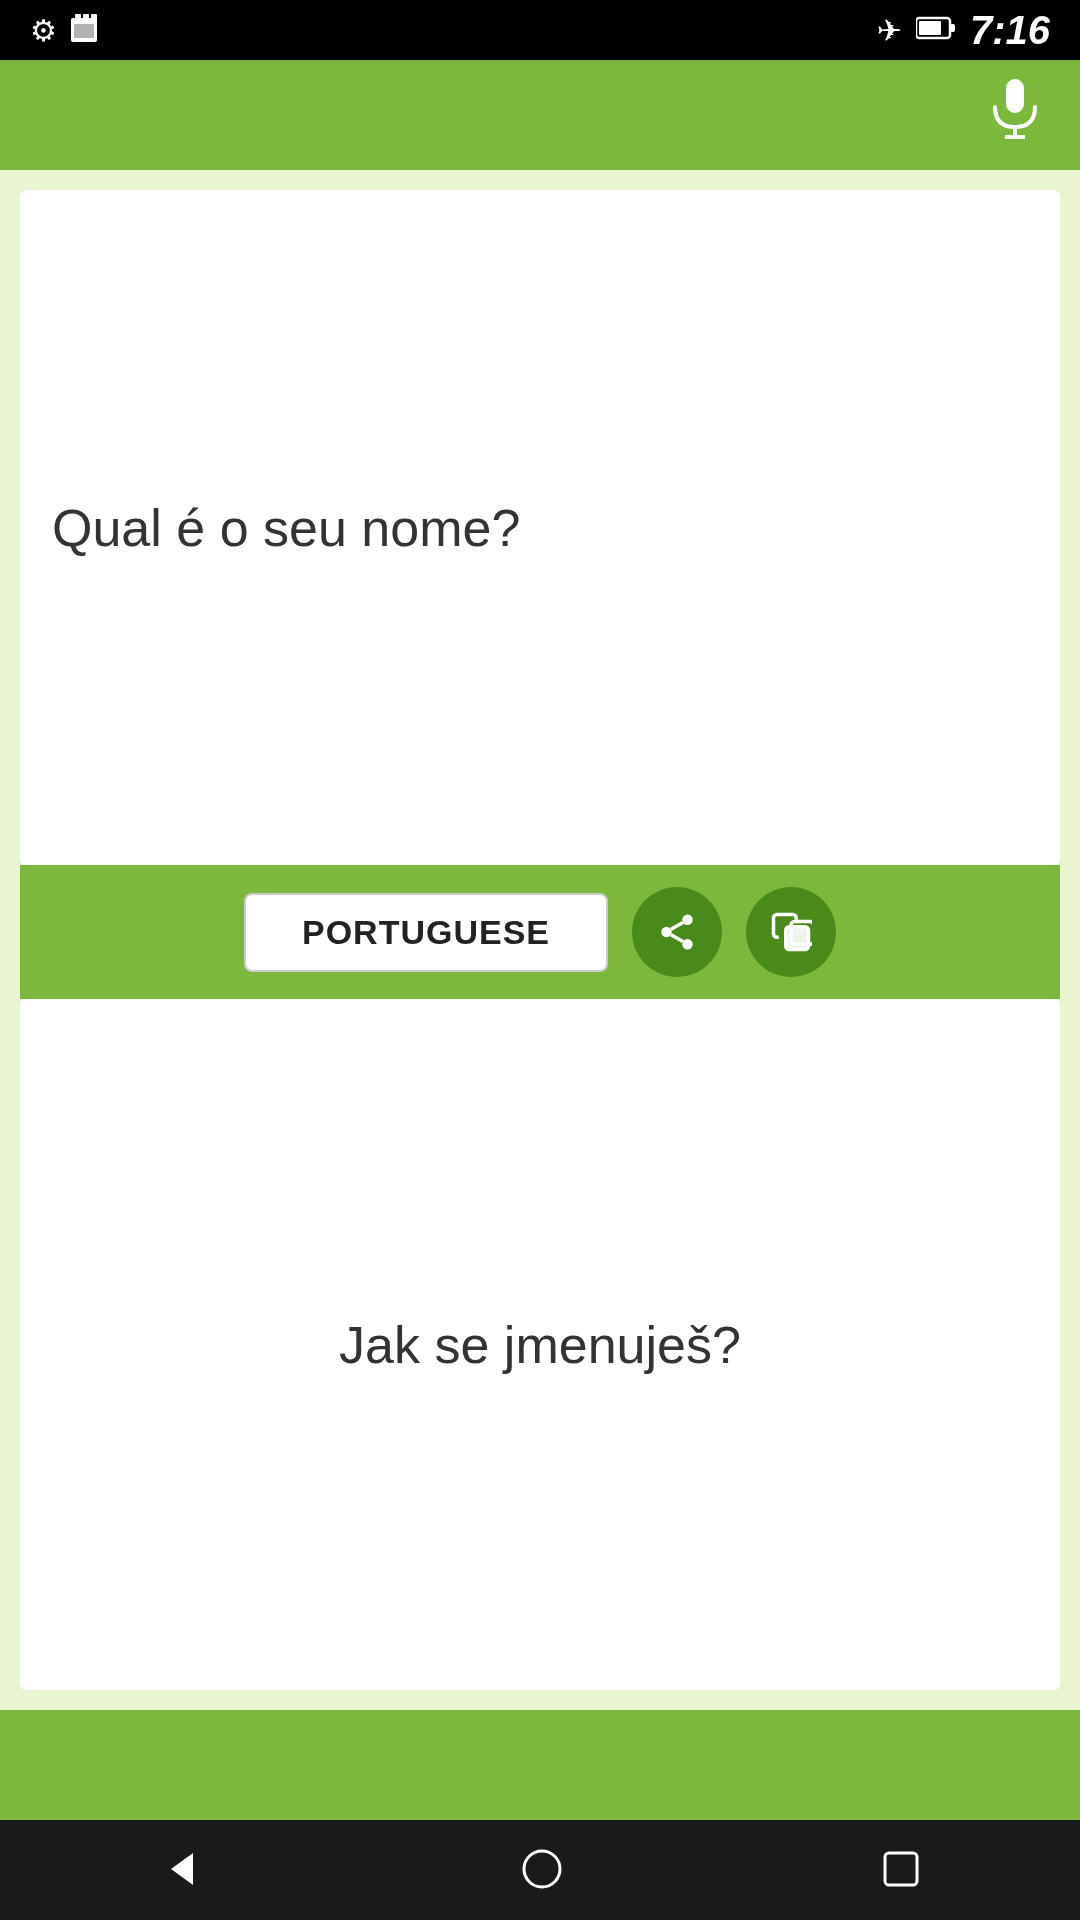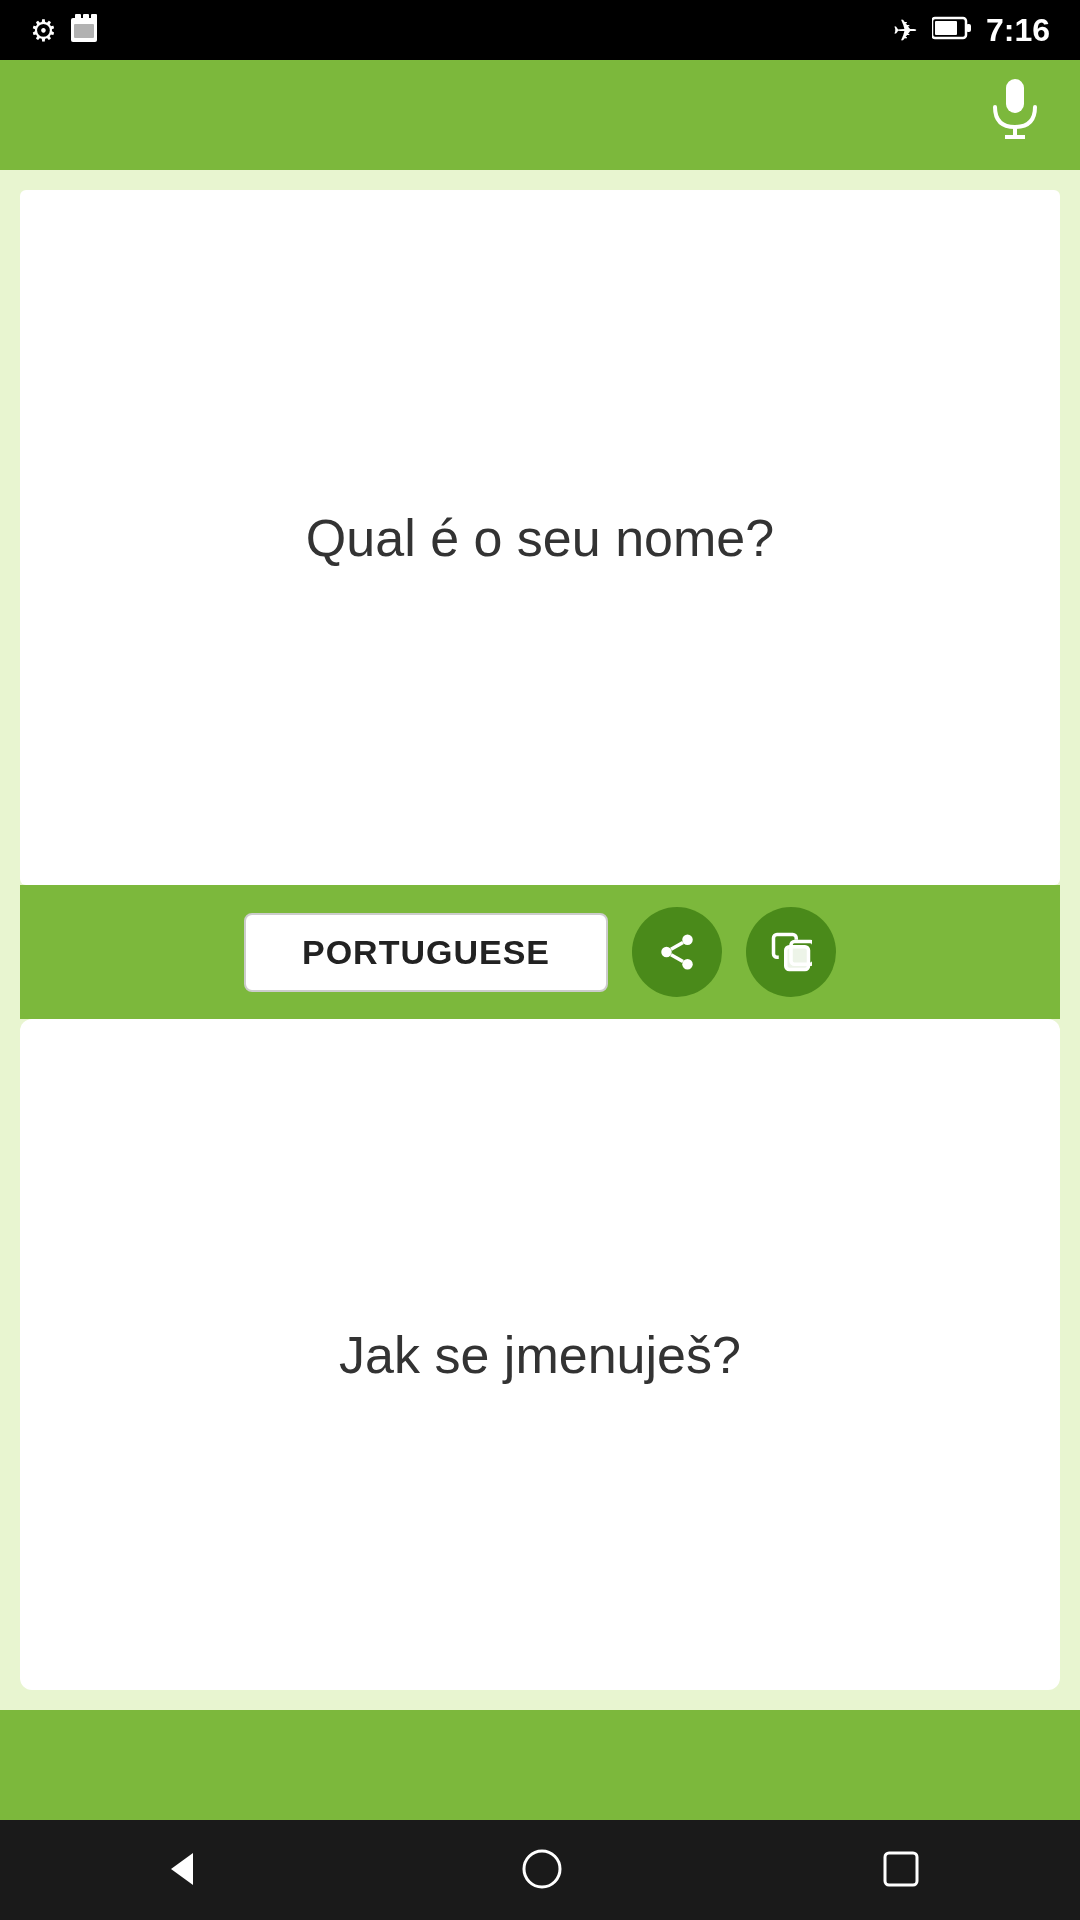--- a/index.html
+++ b/index.html
@@ -31,22 +31,23 @@
       align-items: center;
       gap: 14px;
     }
     .status-right {
       display: flex;
       align-items: center;
       gap: 14px;
     }
     .status-time {
       color: #fff;
-      font-size: 32px;
+      font-size: 40px;
       font-weight: bold;
+      font-style: italic;
     }
 
     
     .top-bar {
       width: 100%;
       height: 110px;
       background: #7cb83c;
       display: flex;
       align-items: center;
       justify-content: flex-end;
@@ -68,22 +69,22 @@
       gap: 0;
     }
 
     
     .source-panel {
       background: #fff;
       border-radius: 6px;
       flex: 1;
       display: flex;
       align-items: center;
-      justify-content: center;
-      padding: 52px;
+      justify-content: flex-start;
+      padding: 32px;
       margin-bottom: 0;
     }
     .source-text {
       font-size: 52px;
       color: #333;
       text-align: center;
       font-weight: 300;
     }
 
     
@@ -119,21 +120,21 @@
       align-items: center;
       justify-content: center;
       cursor: pointer;
       color: #fff;
       font-size: 36px;
     }
 
     
     .translation-panel {
       background: #fff;
-      border-radius: 12px;
+      border-radius: 6px;
       flex: 1;
       display: flex;
       align-items: center;
       justify-content: center;
       padding: 40px;
       margin-top: 0;
     }
     .translation-text {
       font-size: 52px;
       color: #333;

